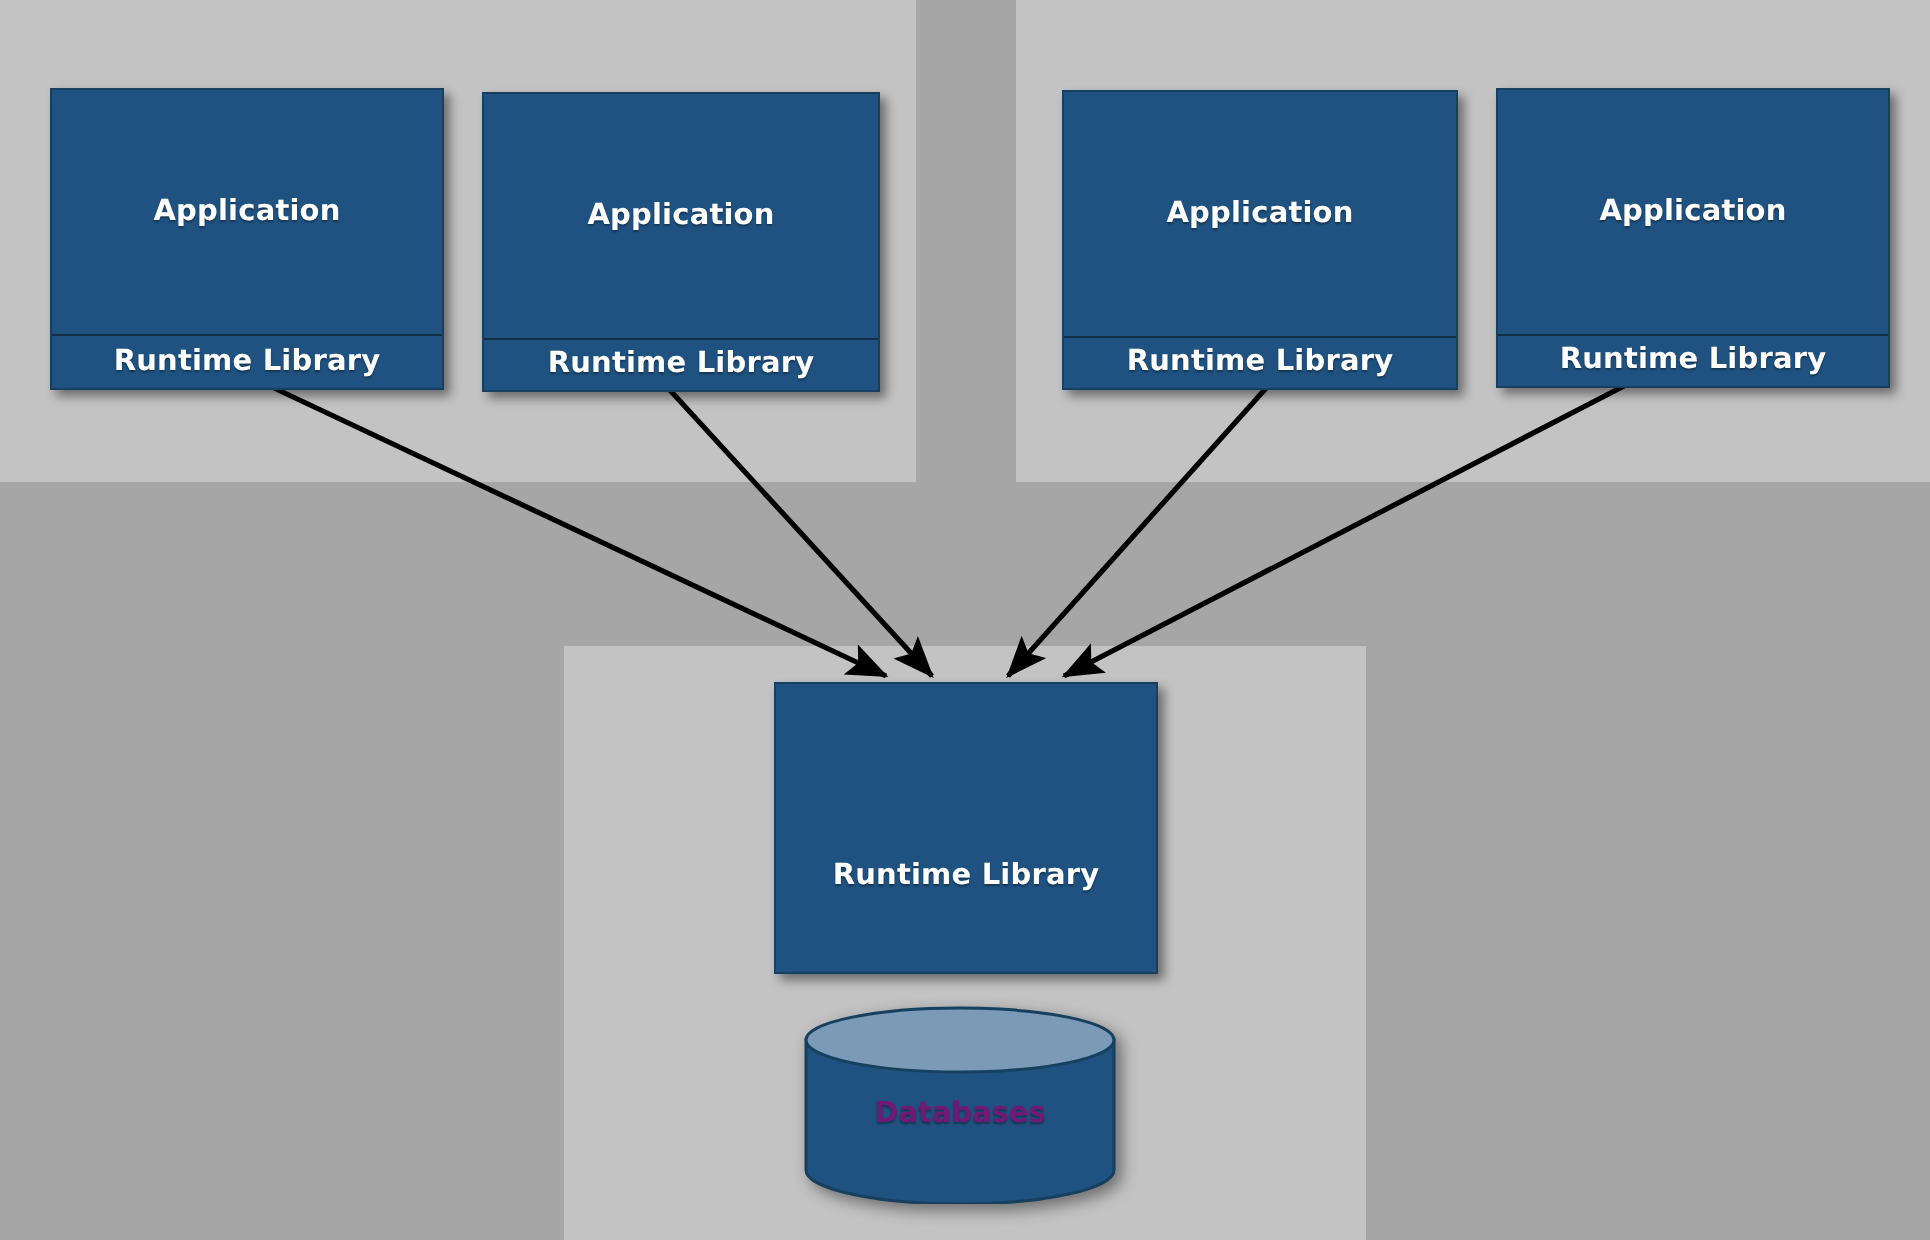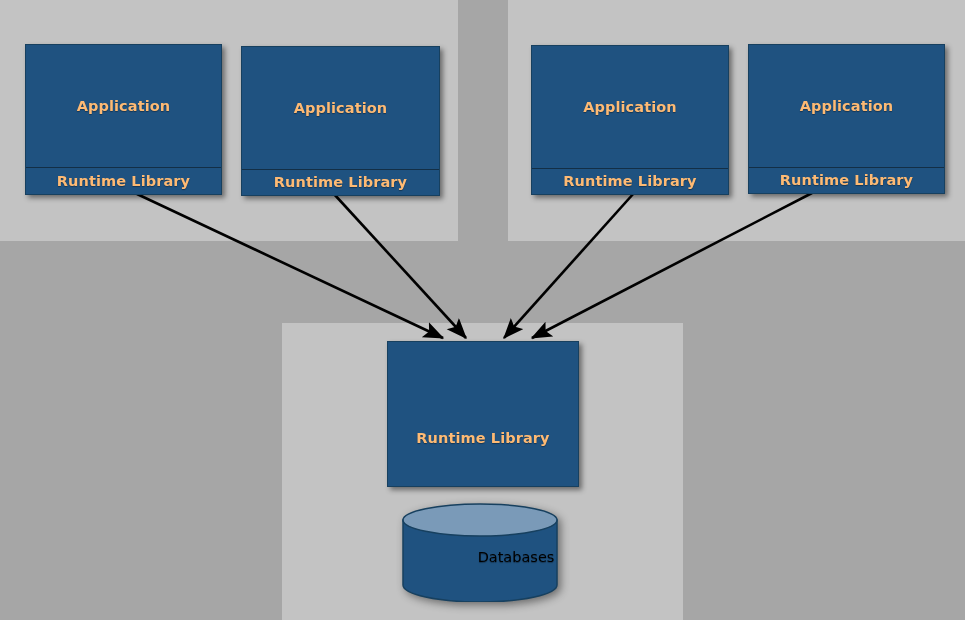--- a/index.html
+++ b/index.html
@@ -33,43 +33,42 @@
     box-shadow: 3px 3px 5px rgba(0,0,0,0.45);
     display: flex;
     flex-direction: column;
     border: 1px solid #17405f;
   }
   .node .cell {
     flex: 1 1 50%;
     display: flex;
     align-items: center;
     justify-content: center;
-    color: #fdba74;
+    color: #ffffff;
     font-weight: bold;
     font-size: 14.5px;
     letter-spacing: 0.1px;
     text-shadow: 0 1px 1px rgba(0,0,0,0.35);
     margin-top: 48px;
   }
   .node .cell.bottom {
     border-top: 1px solid #132f46;
   }
   .cylinder {
     position: absolute;
     filter: drop-shadow(3px 3px 4px rgba(0,0,0,0.45));
   }
   .cyl-label {
     position: absolute;
     width: 100%;
     text-align: center;
-    color: #000000;
-    font-weight: normal;
+    color: #701a75;
+    font-weight: bold;
     font-size: 14.5px;
     text-shadow: 0 1px 1px rgba(0,0,0,0.35);
-    padding-left: 36px;
   }
 </style>
 </head>
 <body>
 
 <div id="canvas">
 
   <div class="panel" style="left:0px; top:0px; width:458px; height:241px;"></div>
   <div class="panel" style="left:508px; top:0px; width:457px; height:241px;"></div>
   <div class="panel" style="left:282px; top:323px; width:401px; height:297px;"></div>

